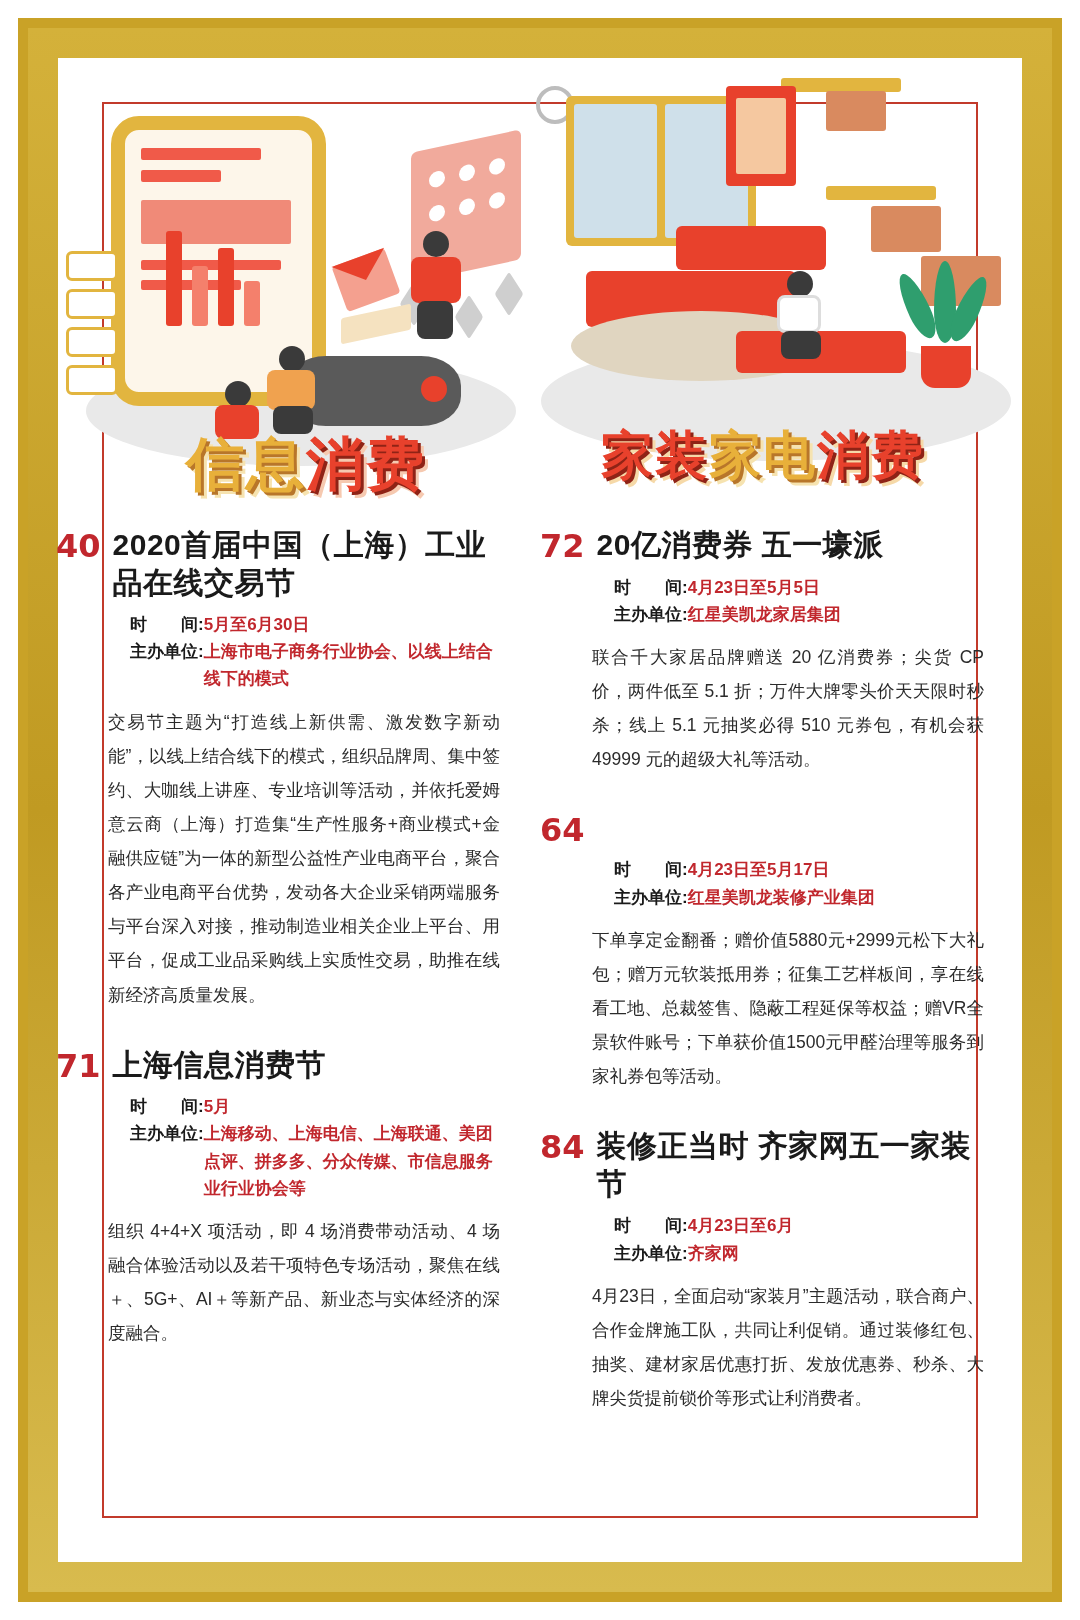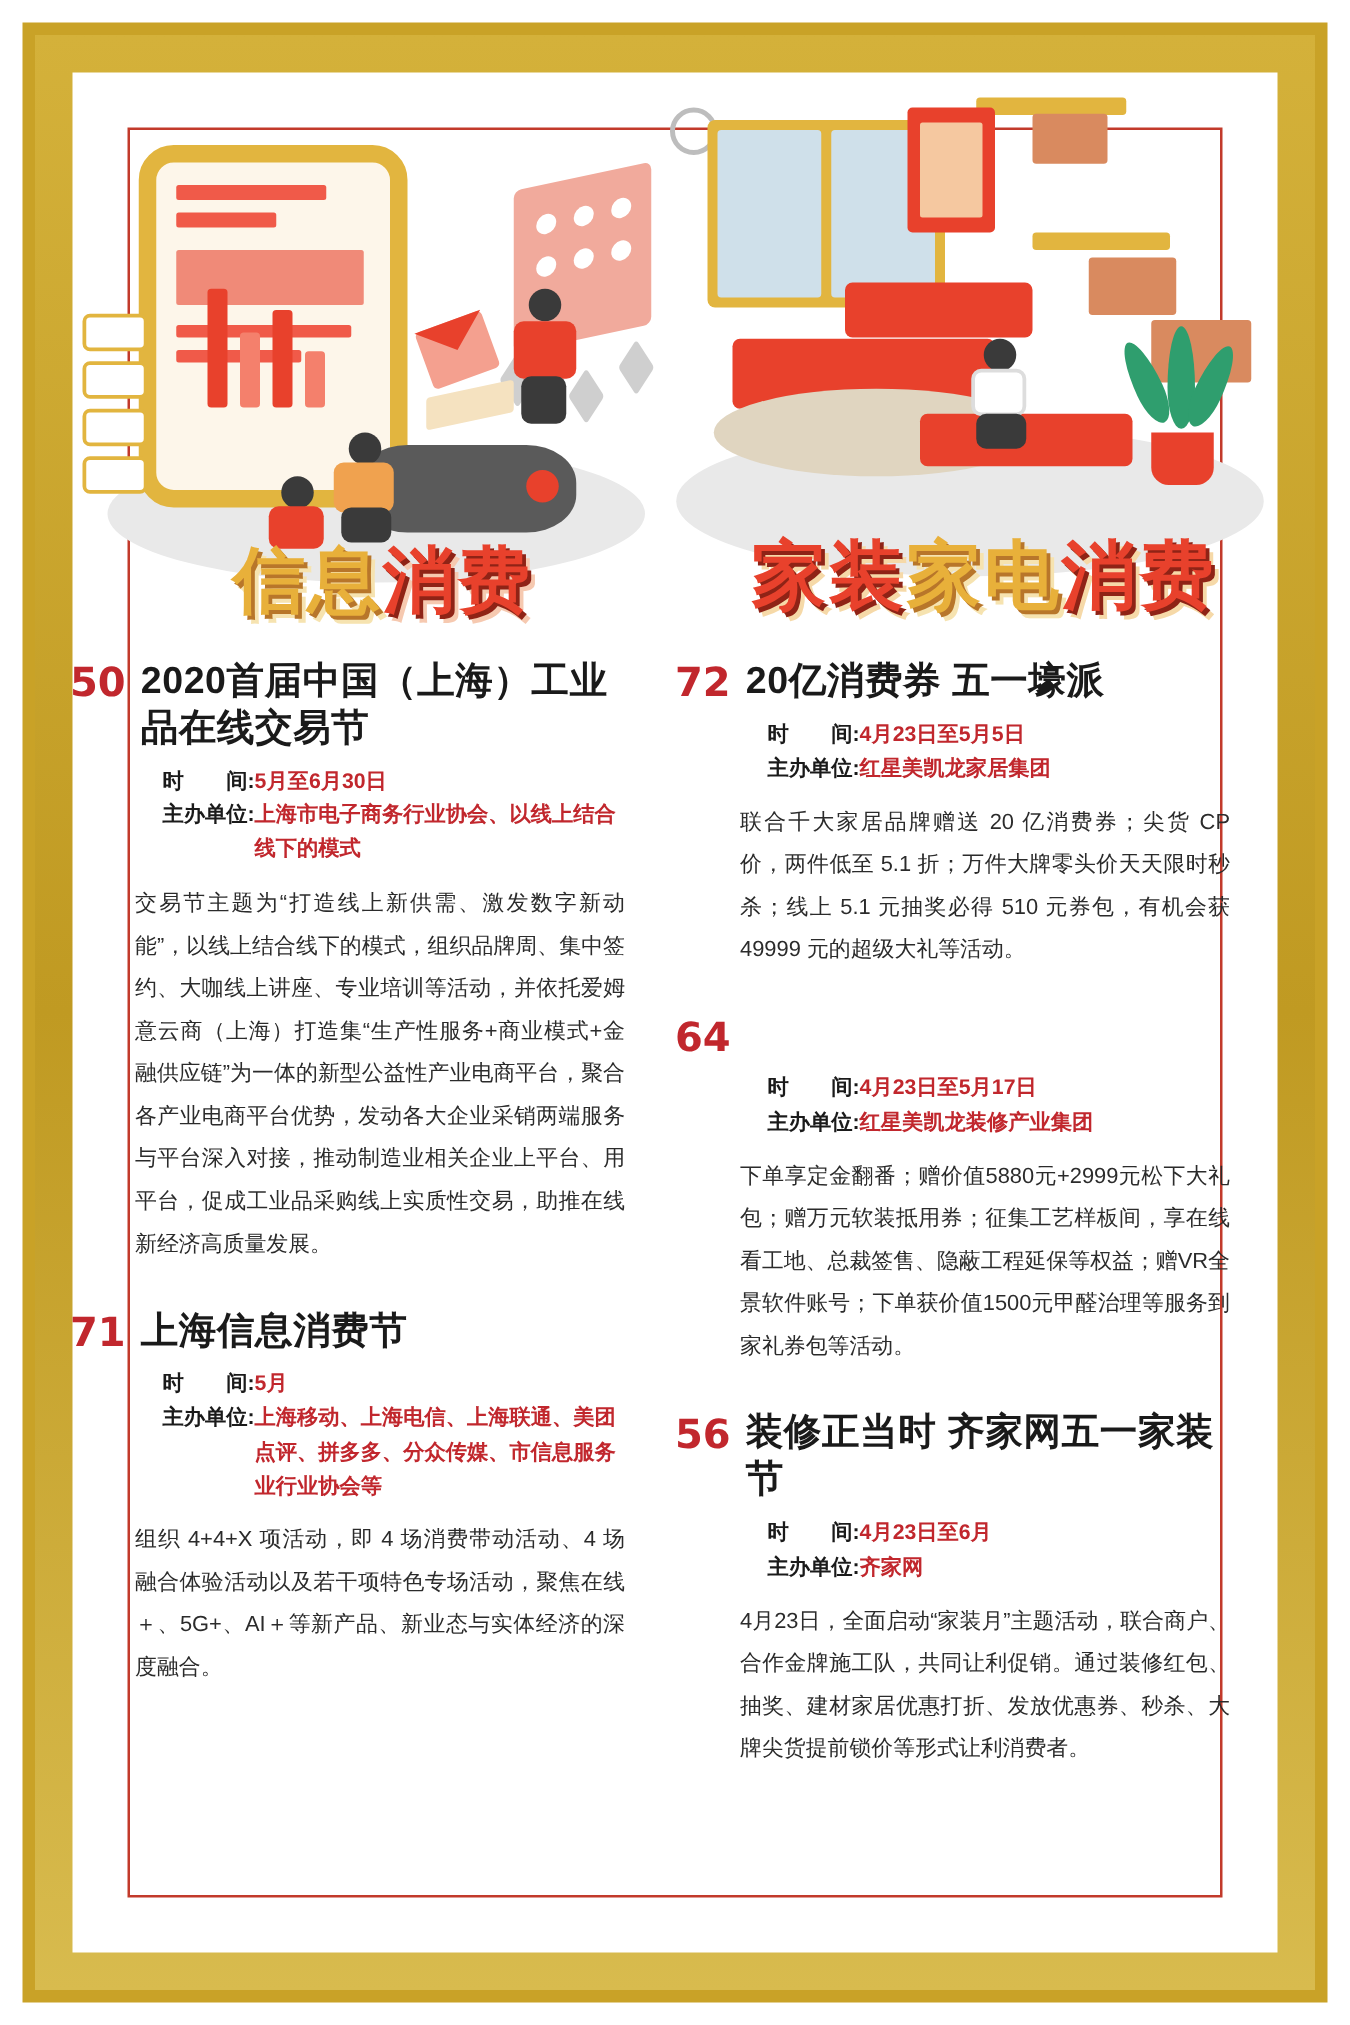--- a/index.html
+++ b/index.html
@@ -124,21 +124,21 @@
   }
   .hl-left {
     left: 130px; top: 370px;
     font-size: 58px;
     color: #e8b03a;
     text-shadow: 3px 3px 0 #b8762a, 6px 6px 0 #f6e3b0;
   }
   .hl-left .accent { color: #e8412c; text-shadow: 3px 3px 0 #8f2316, 6px 6px 0 #f6c9b0; }
   .hl-right {
     left: 545px; top: 365px;
-    font-size: 60px;
+    font-size: 52px;
     color: #e8412c;
     text-shadow: 3px 3px 0 #8f2316, 6px 6px 0 #f6d9a8;
   }
   .hl-right .accent2 { color:#e8b03a; text-shadow: 3px 3px 0 #b8762a, 6px 6px 0 #f6e3b0;}
 
   
   .columns {
     display: flex;
     gap: 40px;
     margin-top: 10px;
@@ -296,21 +296,21 @@
 
       <div class="headline hl-right"><span>家装</span><span class="accent2">家电</span><span>消费</span></div>
     </div>
 
     <div class="columns">
 
       <div class="col">
 
         <div class="entry">
           <div class="entry-head">
-            <div class="num">50</div>
+            <div class="num">40</div>
             <div class="title">2020首届中国（上海）工业品在线交易节</div>
           </div>
           <div class="meta">
             <div class="meta-row">
               <span class="lbl">时　　间:</span>
               <span class="val">5月至6月30日</span>
             </div>
             <div class="meta-row">
               <span class="lbl">主办单位:</span>
               <span class="val">上海市电子商务行业协会、以线上结合线下的模式</span>
@@ -371,21 +371,21 @@
             <div class="meta-row">
               <span class="lbl">主办单位:</span>
               <span class="val">红星美凯龙装修产业集团</span>
             </div>
           </div>
           <div class="body">下单享定金翻番；赠价值5880元+2999元松下大礼包；赠万元软装抵用券；征集工艺样板间，享在线看工地、总裁签售、隐蔽工程延保等权益；赠VR全景软件账号；下单获价值1500元甲醛治理等服务到家礼券包等活动。</div>
         </div>
 
         <div class="entry">
           <div class="entry-head">
-            <div class="num">56</div>
+            <div class="num">84</div>
             <div class="title">装修正当时 齐家网五一家装节</div>
           </div>
           <div class="meta">
             <div class="meta-row">
               <span class="lbl">时　　间:</span>
               <span class="val">4月23日至6月</span>
             </div>
             <div class="meta-row">
               <span class="lbl">主办单位:</span>
               <span class="val">齐家网</span>

